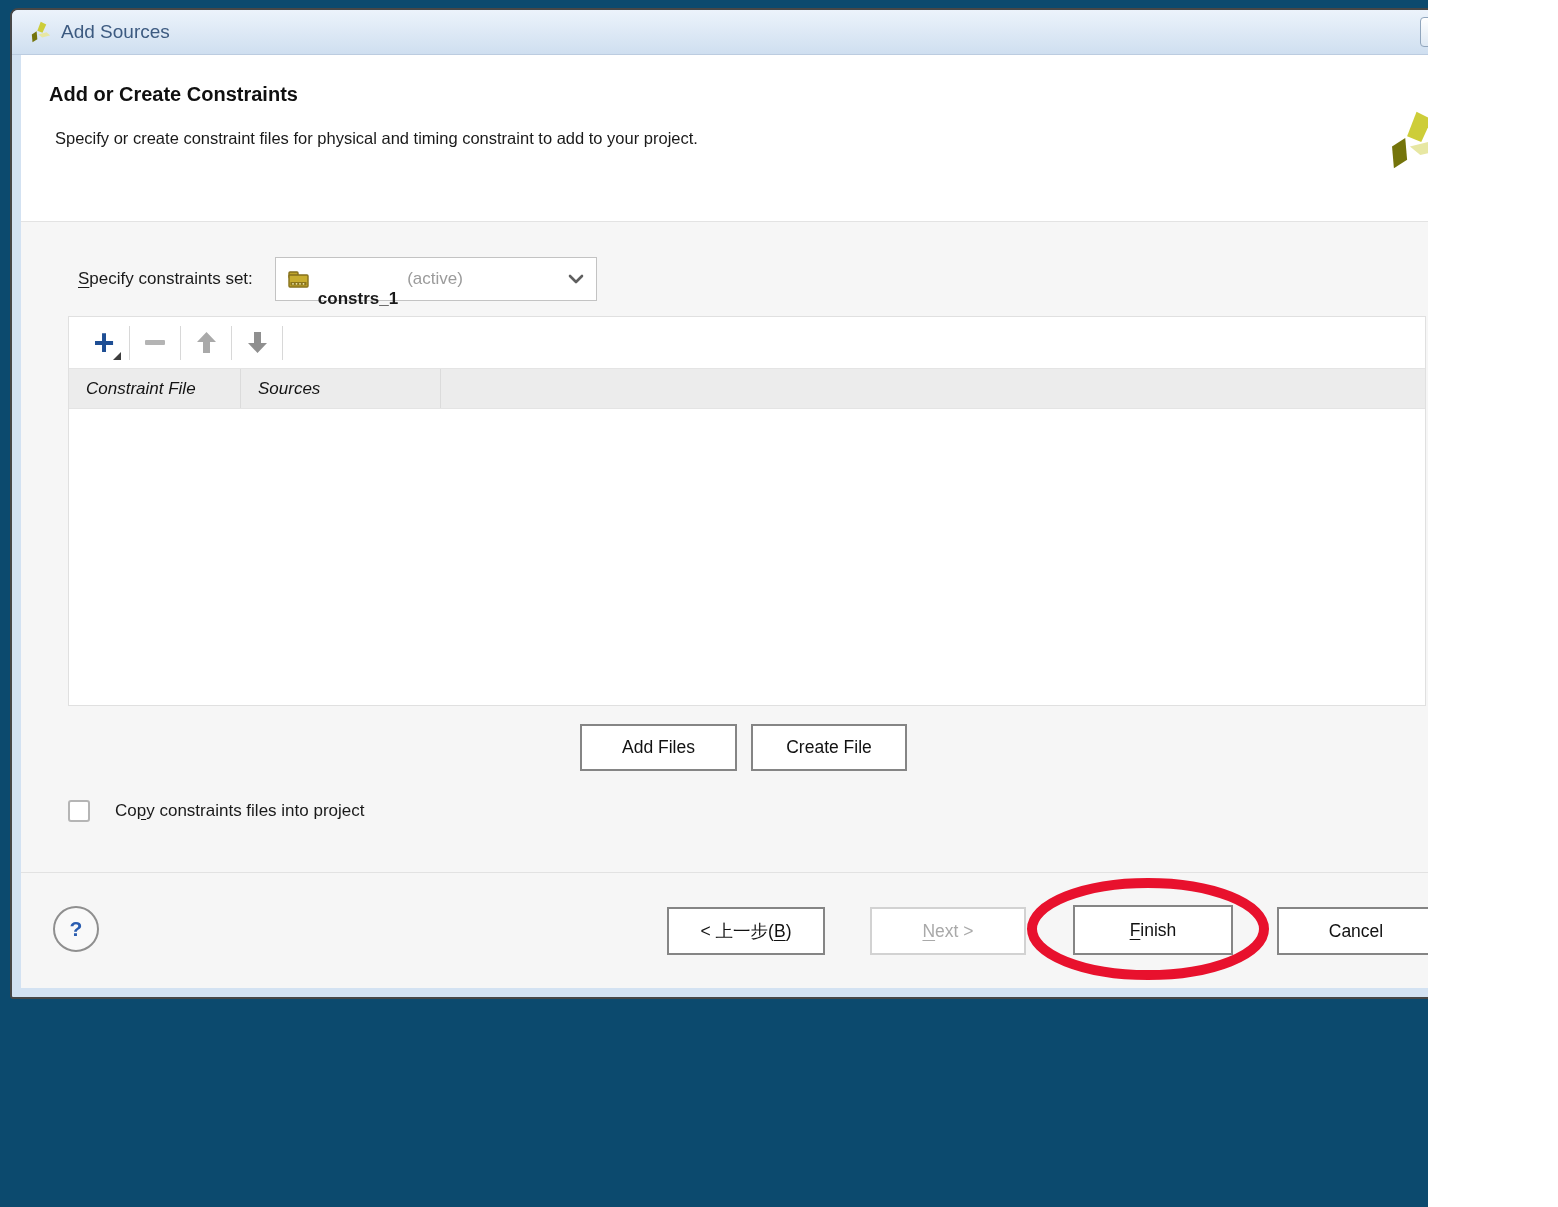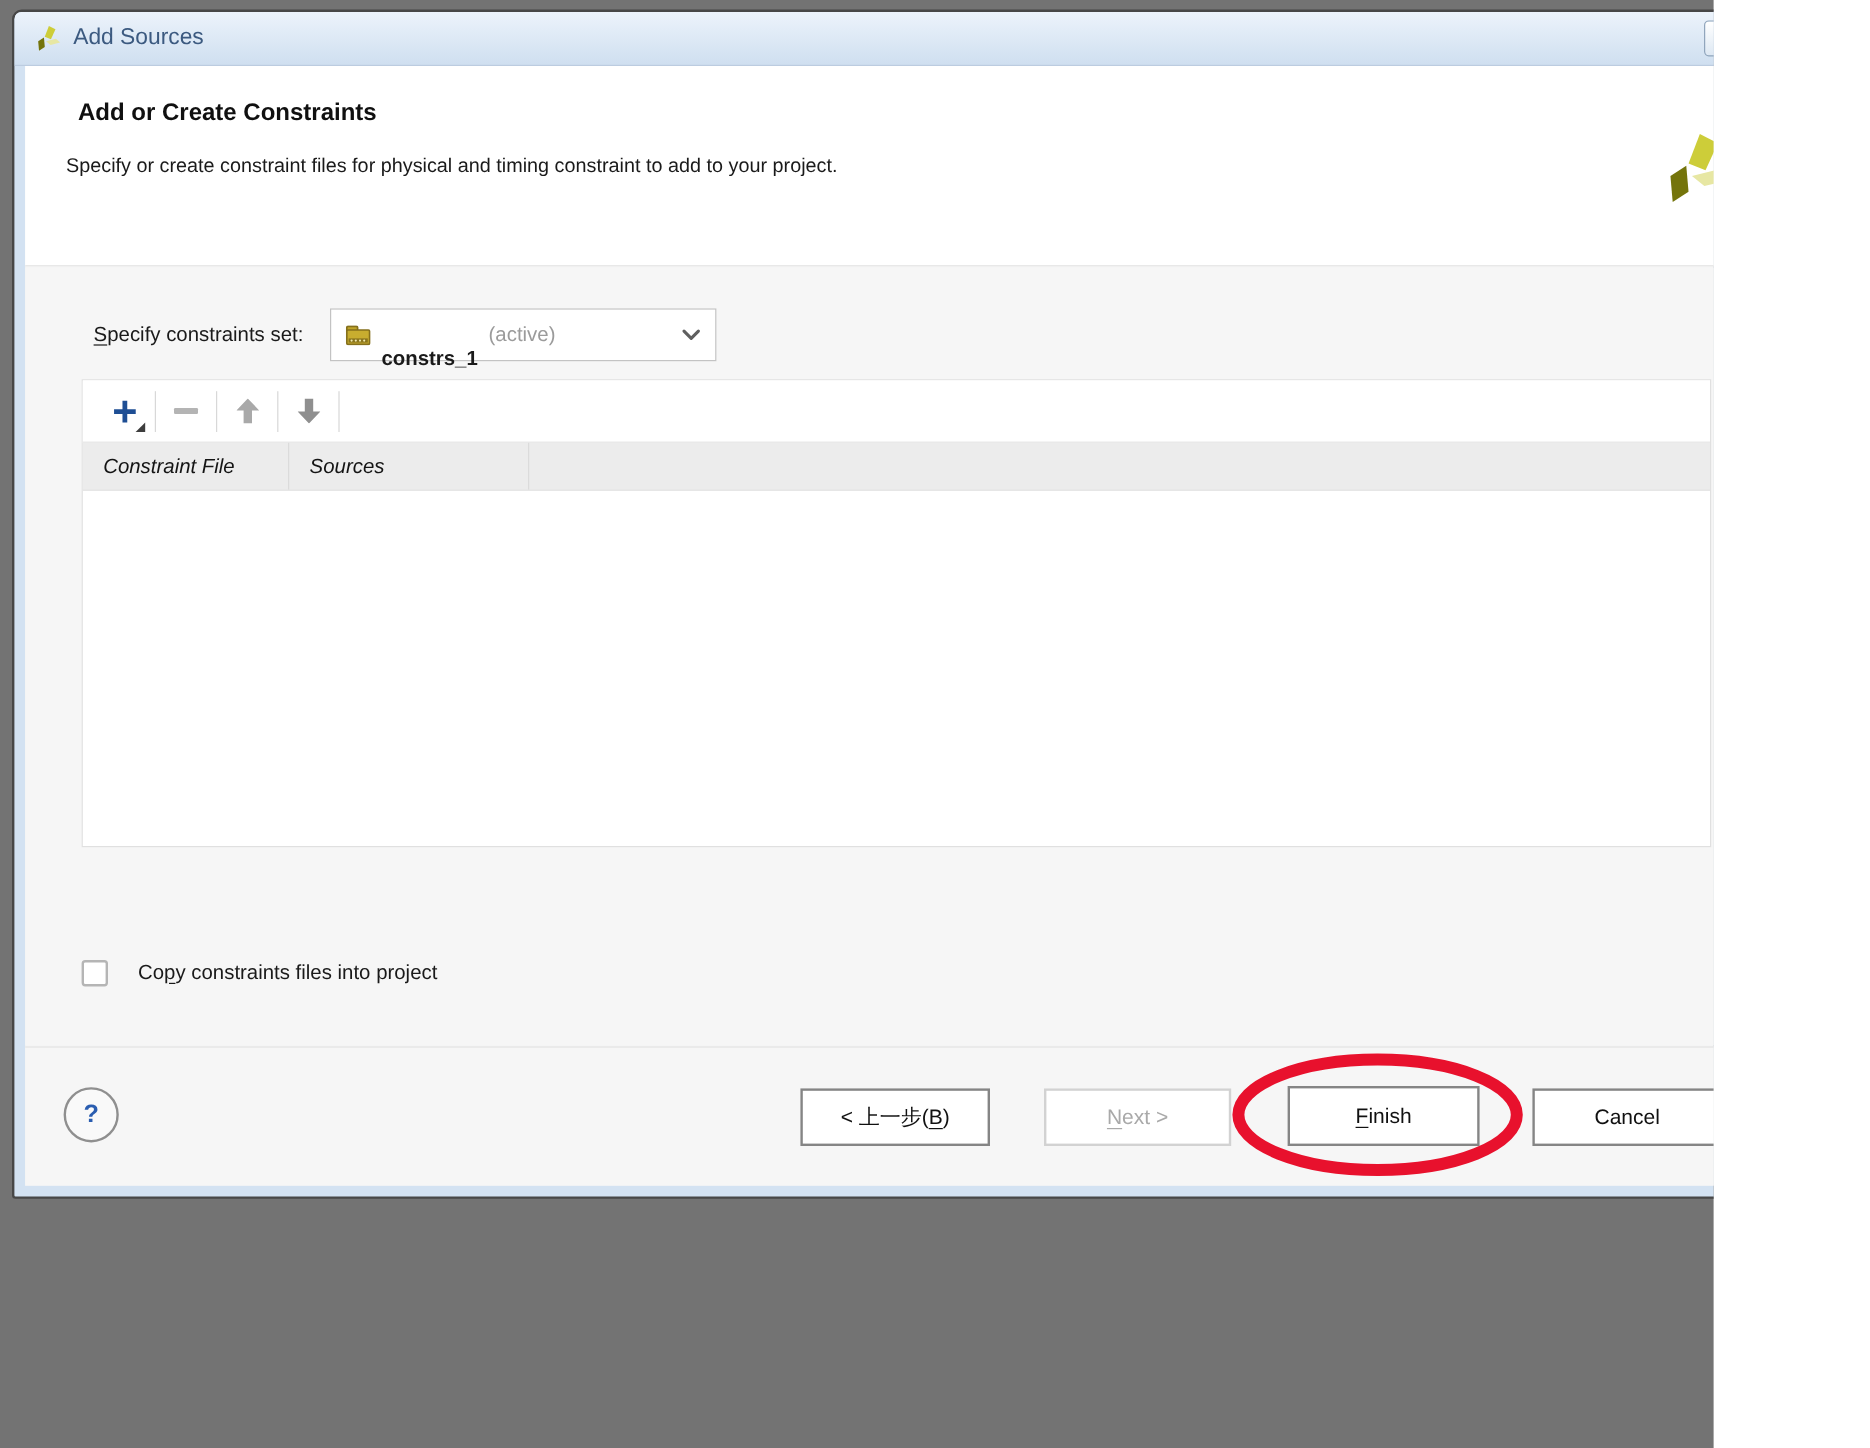--- a/index.html
+++ b/index.html
@@ -1,17 +1,17 @@
 <!DOCTYPE html>
 <html><head>
 <meta charset="utf-8">
 <style>
   * { margin:0; padding:0; box-sizing:border-box; }
   body { background:#ffffff; font-family:"Liberation Sans","DejaVu Sans",sans-serif; }
-  .stage { position:relative; width:1428px; height:1207px; background:#737373; overflow:hidden; }
+  .stage { position:relative; width:1428px; height:1207px; background:#0c4a6e; overflow:hidden; }
 
   
   .window {
     position:absolute; left:10px; top:8px; width:1471px; height:991px;
     background:#d3e2f2; border:2px solid #474747;
     border-radius:8px 8px 3px 3px; overflow:hidden;
   }
   .titlebar {
     height:45px; display:flex; align-items:center; padding:0 14px;
     background:linear-gradient(#ecf3fb,#cfdff0);
@@ -24,21 +24,21 @@
     background:linear-gradient(#ffffff,#dde8f3);
     border:1px solid #90a5bc; border-radius:4px;
     display:flex; align-items:center; justify-content:center;
     font-size:15px; font-weight:bold; color:#4d5862;
   }
 
   .content { position:absolute; left:9px; right:9px; top:45px; bottom:9px; background:#f6f6f6; }
 
   
   .header { position:absolute; left:0; right:0; top:0; height:167px; background:#ffffff; border-bottom:1px solid #e3e3e3; }
-  .h-title { position:absolute; left:44px; top:28px; font-size:20px; font-weight:bold; color:#101010; }
+  .h-title { position:absolute; left:28px; top:28px; font-size:20px; font-weight:bold; color:#101010; }
   .h-sub   { position:absolute; left:34px; top:74px; font-size:16.5px; color:#1a1a1a; }
   .h-logo  { position:absolute; right:28px; top:52px; width:66px; height:66px; }
 
   
   .body { position:absolute; left:0; right:0; top:168px; bottom:117px; background:#f6f6f6; }
 
   .constraint-row { position:absolute; left:57px; top:34px; height:44px; display:flex; align-items:center; }
   .cr-label { font-size:17px; color:#1a1a1a; margin-right:22px; }
   .combo {
     width:322px; height:44px; background:#ffffff; border:1px solid #c3c3c3;
@@ -174,20 +174,24 @@
               </svg>
             </div>
             <div class="tool-sep"></div>
           </div>
           <div class="tb-head">
             <div class="th th-1">Constraint File</div>
             <div class="th th-2">Sources</div>
           </div>
         </div>
 
+        <div class="file-buttons">
+          <div class="btn btn-addfiles">Add Files</div>
+          <div class="btn btn-createfile">Create File</div>
+        </div>
 
         <div class="copy-row">
           <span class="checkbox"></span>
           <span class="copy-label"><span>Co</span><span class="mn">p</span><span>y constraints files into project</span></span>
         </div>
 
       </div>
 
       <div class="footer">
         <div class="help-btn">

